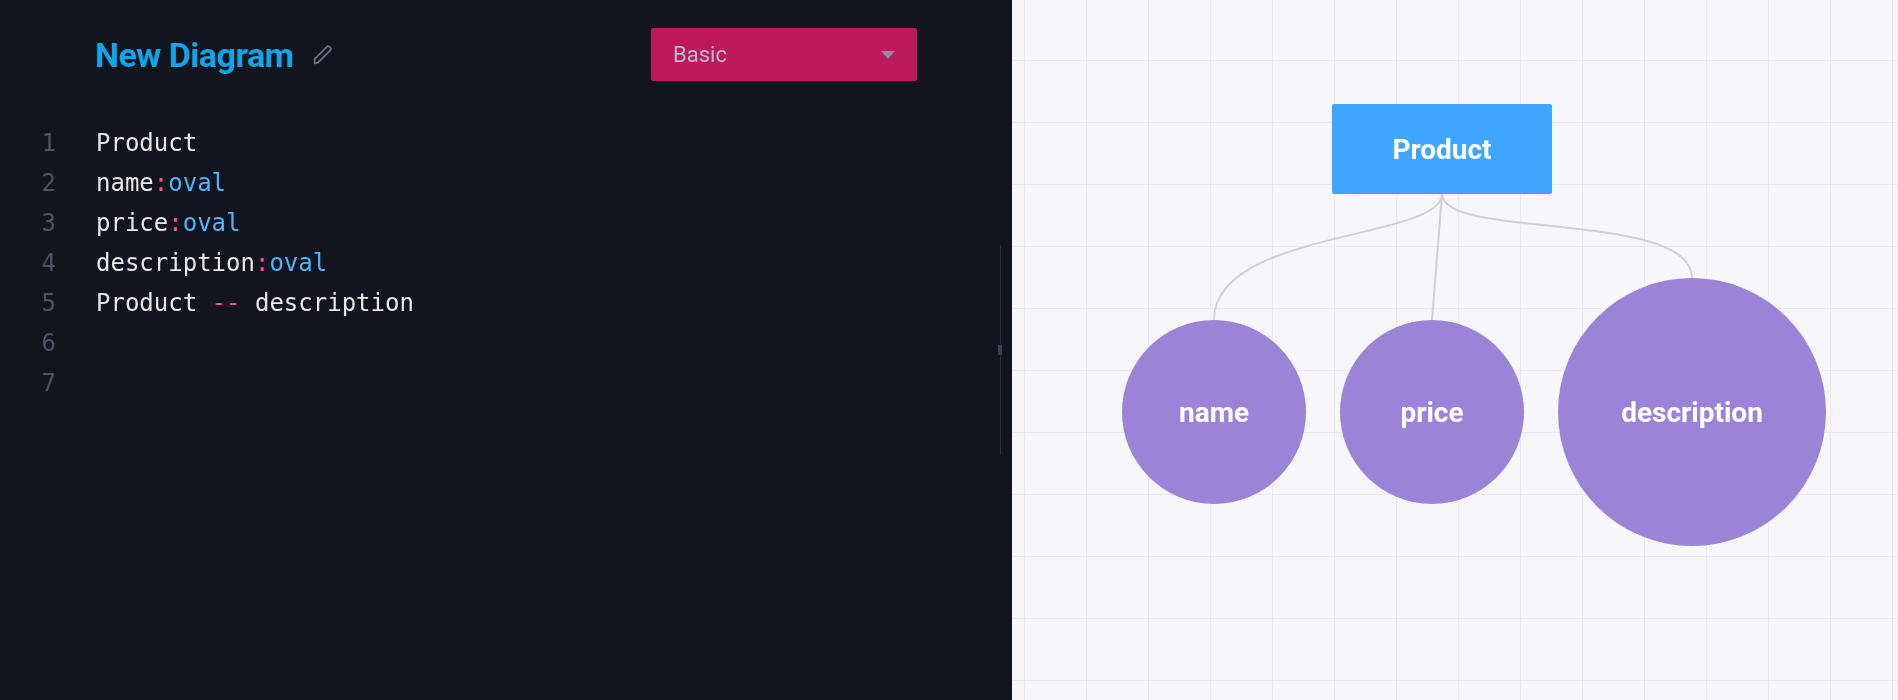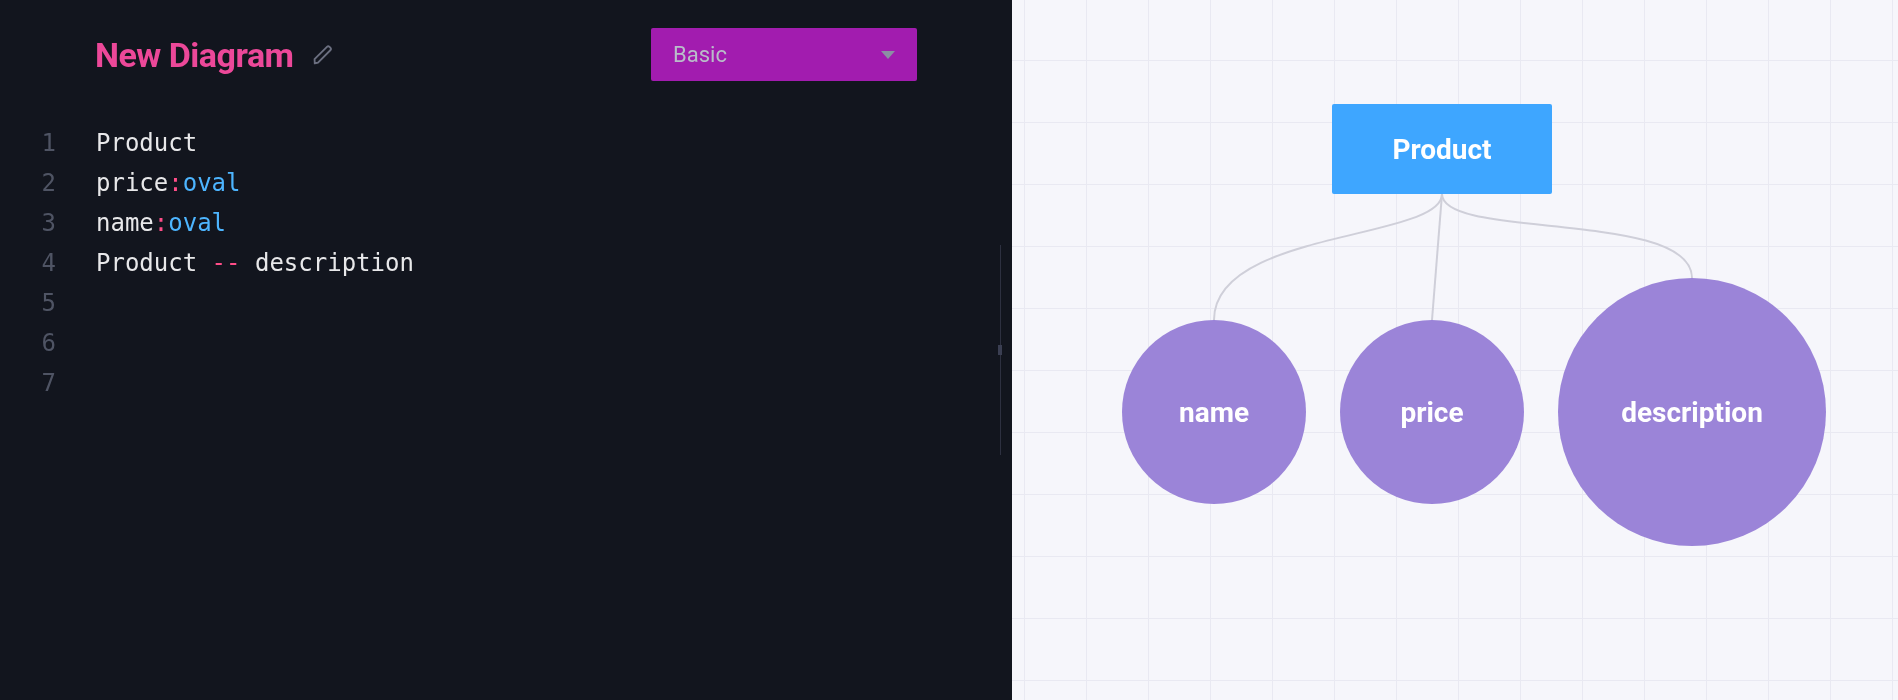--- a/index.html
+++ b/index.html
@@ -16,34 +16,34 @@
     flex-direction: column;
   }
   .header {
     display: flex;
     align-items: center;
     padding: 28px 95px 24px 95px;
   }
   .title {
     font-size: 34px;
     font-weight: 700;
-    color: #ec4899;
+    color: #0ea5e9;
     letter-spacing: -0.5px;
   }
   .edit-icon {
     margin-left: 18px;
     width: 22px;
     height: 22px;
     color: #6b6f80;
     cursor: pointer;
   }
   .edit-icon svg { width: 100%; height: 100%; stroke: currentColor; fill: none; stroke-width: 2; }
   .spacer { flex: 1; }
   .theme-select {
-    background: #a21caf;
+    background: #be185d;
     color: #b9bdc9;
     font-size: 22px;
     border: none;
     padding: 14px 22px;
     width: 266px;
     display: flex;
     align-items: center;
     justify-content: space-between;
     cursor: pointer;
     border-radius: 2px;
@@ -146,22 +146,23 @@
         <div>1</div>
         <div>2</div>
         <div>3</div>
         <div>4</div>
         <div>5</div>
         <div>6</div>
         <div>7</div>
       </div>
     <div class="code" id="code">
         <div class="row"><span>Product</span></div>
+        <div class="row"><span>name</span><span class="tok-colon">:</span><span class="tok-type">oval</span></div>
         <div class="row"><span>price</span><span class="tok-colon">:</span><span class="tok-type">oval</span></div>
-        <div class="row"><span>name</span><span class="tok-colon">:</span><span class="tok-type">oval</span></div>
+        <div class="row"><span>description</span><span class="tok-colon">:</span><span class="tok-type">oval</span></div>
         <div class="row"><span>Product </span><span class="tok-op">--</span><span> description</span></div>
       </div>
     <div class="drag-handle">
       <div class="seg"></div>
         <div class="mid"></div>
         <div class="seg"></div>
     </div>
   </div>
 </div>
 

